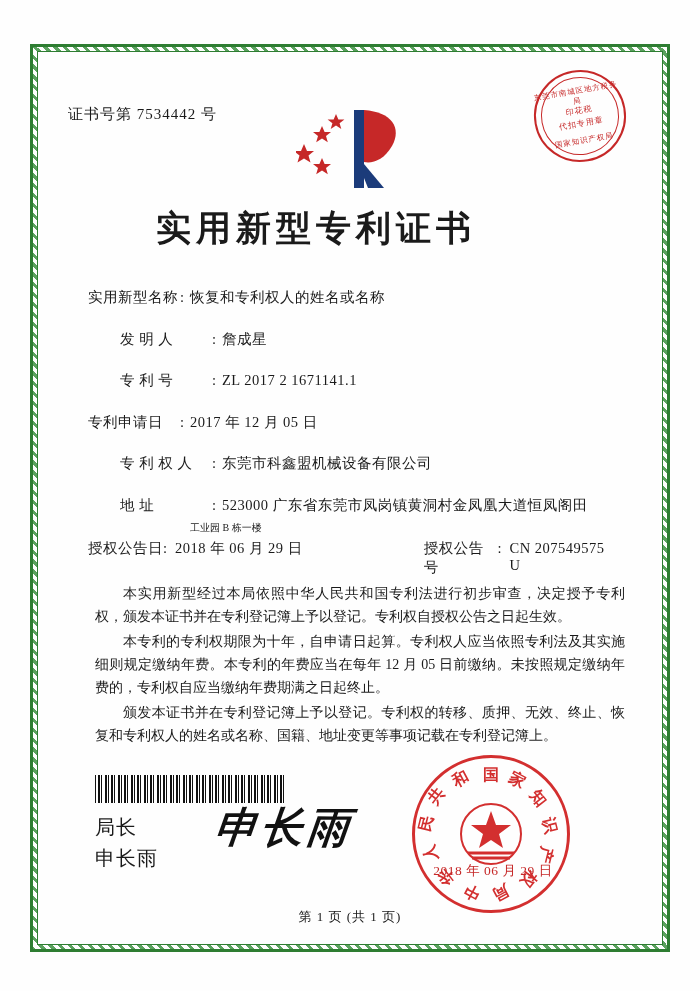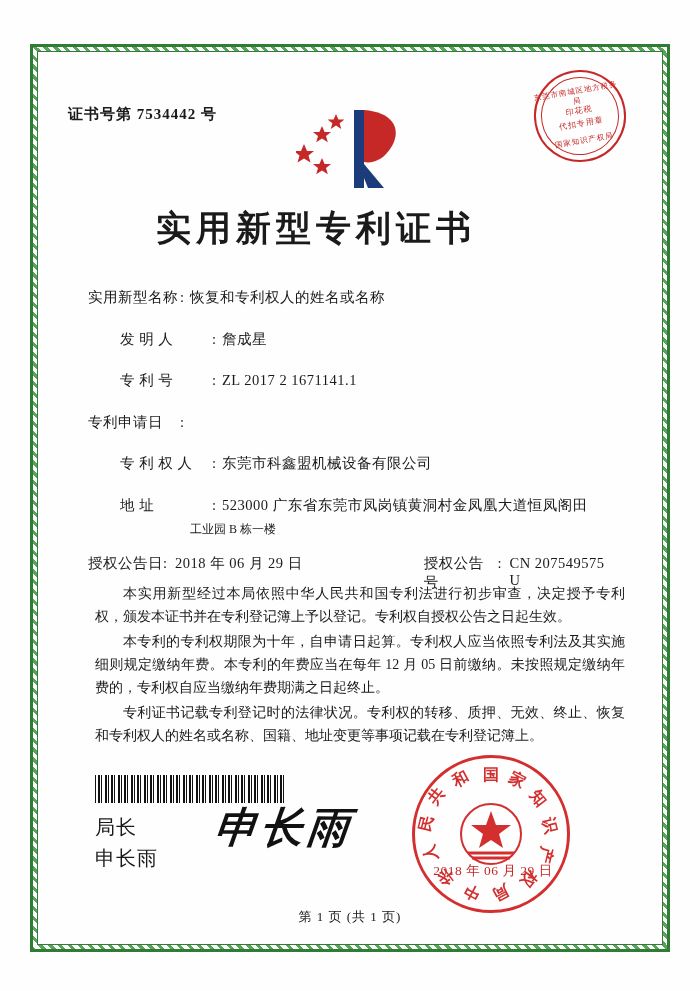--- a/index.html
+++ b/index.html
@@ -55,21 +55,20 @@
     padding: 0;
     opacity: 0.85;
   }
 
   
   .cert-no {
     position: absolute;
     left: 68px; top: 105px;
     font-size: 15px;
     letter-spacing: 1px;
-    font-weight: bold;
   }
 
   .emblem {
     position: absolute;
     left: 296px; top: 106px;
     width: 110px; height: 86px;
   }
 
   .title {
     position: absolute;
@@ -136,22 +135,22 @@
   .field-colon {
     flex: 0 0 10px;
   }
   .field-value {
     flex: 1;
     letter-spacing: 0.5px;
   }
   .addr-second {
     margin-left: 102px;
     margin-top: -16px;
-    margin-bottom: 16px;
-    font-size: 12px;
+    margin-bottom: 4px;
+    font-size: 10px;
   }
   .two-col {
     display: flex;
     gap: 40px;
   }
   .two-col .col {
     display: flex;
     align-items: baseline;
   }
   .two-col .col.left { width: 300px; }
@@ -299,20 +298,21 @@
 
     <div class="field-row">
       <div class="field-label spread">专 利 号</div>
       <div class="field-colon">:</div>
       <div class="field-value">ZL 2017 2 1671141.1</div>
     </div>
 
     <div class="field-row">
       <div class="field-label">专利申请日</div>
       <div class="field-colon">:</div>
+      <div class="field-value">2017 年 12 月 05 日</div>
     </div>
 
     <div class="field-row">
       <div class="field-label spread">专 利 权 人</div>
       <div class="field-colon">:</div>
       <div class="field-value">东莞市科鑫盟机械设备有限公司</div>
     </div>
 
     <div class="field-row">
       <div class="field-label spread">地 址</div>
@@ -333,21 +333,21 @@
         <span>:</span>
         <span class="val">CN 207549575 U</span>
       </div>
     </div>
 
   </div>
 
   <div class="paras">
     <p>本实用新型经过本局依照中华人民共和国专利法进行初步审查，决定授予专利权，颁发本证书并在专利登记簿上予以登记。专利权自授权公告之日起生效。</p>
     <p>本专利的专利权期限为十年，自申请日起算。专利权人应当依照专利法及其实施细则规定缴纳年费。本专利的年费应当在每年 12 月 05 日前缴纳。未按照规定缴纳年费的，专利权自应当缴纳年费期满之日起终止。</p>
-    <p>专利证书记载专利登记时的法律状况。专利权的转移、质押、无效、终止、恢复和专利权人的姓名或名称、国籍、地址变更等事项记载在专利登记簿上。</p>
+    <p>颁发本证书并在专利登记簿上予以登记。专利权的转移、质押、无效、终止、恢复和专利权人的姓名或名称、国籍、地址变更等事项记载在专利登记簿上。</p>
   </div>
 
   <div class="barcode"></div>
 
   <div class="sig-label">
     <div>局长</div>
     <div>申长雨</div>
   </div>
   <div class="sig-script">申长雨</div>
 

